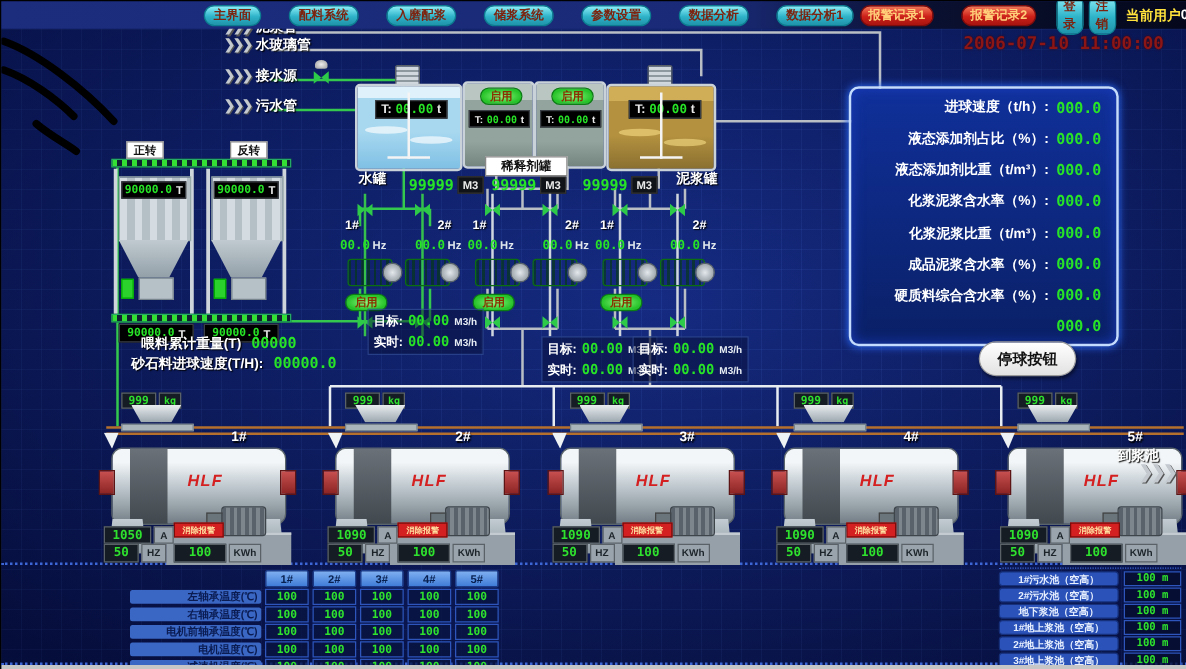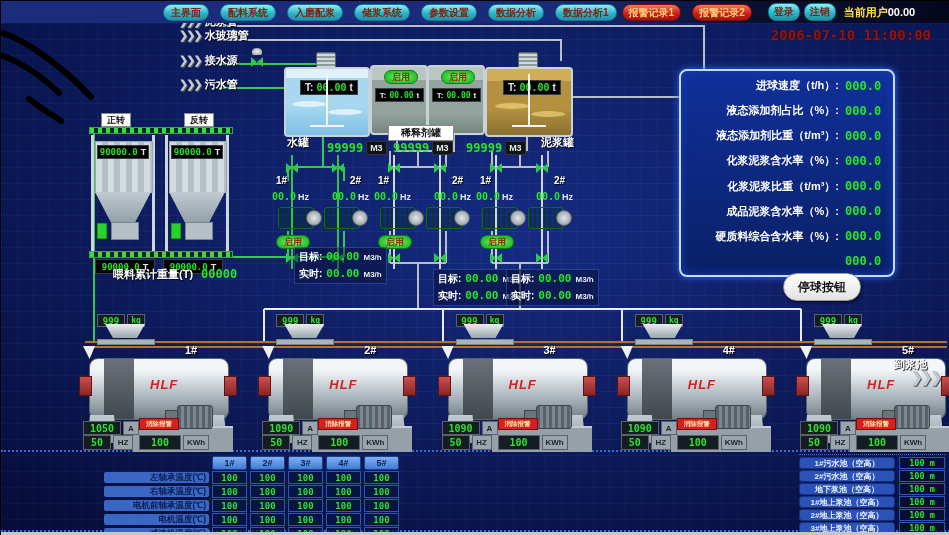--- a/index.html
+++ b/index.html
@@ -7,21 +7,21 @@
     background:
       radial-gradient(ellipse at 55% 45%, rgba(45,85,205,.30), rgba(2,8,40,.55) 95%),
       repeating-linear-gradient(90deg, rgba(90,130,230,.13) 0 1px, transparent 1px 16px),
       repeating-linear-gradient(0deg, rgba(90,130,230,.13) 0 1px, transparent 1px 16px),
       linear-gradient(#0d1d6e,#091350);}
   .abs{position:absolute;}
   
   .topbar{position:absolute;left:0;top:0;width:949px;height:22px;
     background:linear-gradient(90deg,#1c2d7e 0%,#1a2a78 60%,#0a1030 78%,#05081c 100%);
     display:flex;align-items:center;z-index:9;}
-  .nav{display:flex;gap:11px;margin-left:162px;align-items:center;}
+  .nav{display:flex;gap:22px;margin-left:162px;align-items:center;}
   .navbtn{background:linear-gradient(#8df0f8,#2fb3c9 55%,#1f93a9);border:1px solid #0c7d90;border-radius:9px;
     color:#7c2410;font-weight:bold;font-size:10px;padding:2px 7px;line-height:11px;white-space:nowrap;cursor:pointer;}
   .alarmbtn{background:linear-gradient(#f47a5a,#cc2018 55%,#a81410);border:1px solid #7d0c0c;border-radius:9px;
     color:#ffcf7a;font-weight:bold;font-size:10px;padding:2px 6px;line-height:11px;white-space:nowrap;cursor:pointer;}
   .smallbtn{background:linear-gradient(#8df0f8,#2fb3c9 55%,#1f93a9);border:1px solid #0c7d90;border-radius:8px;
     color:#7c2410;font-weight:bold;font-size:10px;padding:1px 5px;margin-left:4px;cursor:pointer;}
   .userlbl{color:#ffe33c;font-weight:bold;font-size:11px;margin-left:8px;white-space:nowrap;}
   .userval{color:#fff;font-weight:bold;font-size:11px;}
   .clock{position:absolute;right:19px;top:2px;color:#8c1616;font-weight:bold;font-size:14px;
     font-family:"DejaVu Sans Mono",monospace;text-shadow:0 0 2px #400;margin-top:24px;}
@@ -334,20 +334,24 @@
     </div>
     <div class="lcd" style="position:absolute;left:74px;top:150px;width:58px;height:13px;font-size:9px;">
       <span>90000.0</span>
         <span class="w">T</span>
     </div>
   </div>
   <div class="feedrow" style="left:112px;top:266px;">
     <span class="l">喂料累计重量(T)</span>
     <span class="v">00000</span>
   </div>
+  <div class="feedrow" style="left:104px;top:282px;">
+    <span class="l">砂石料进球速度(T/H):</span>
+    <span class="v">00000.0</span>
+  </div>
 
   <div class="pumps-host">
 
       <div class="pump-group">
         <div class="vp" style="left:15px;"></div>
         <div class="vp" style="left:61px;"></div>
         <div class="bow" style="left:10px;top:-6px;"></div>
         <div class="bow" style="left:56px;top:-6px;"></div>
         <span class="pid" style="left:0px;">1#</span>
         <span class="pid" style="left:74px;">2#</span>

